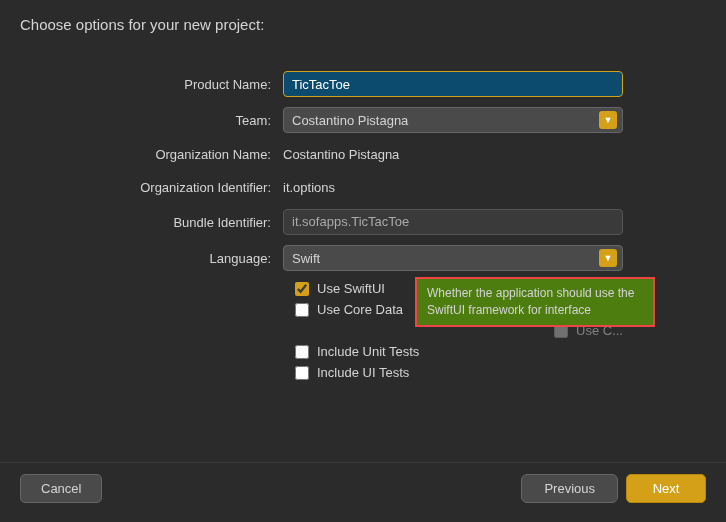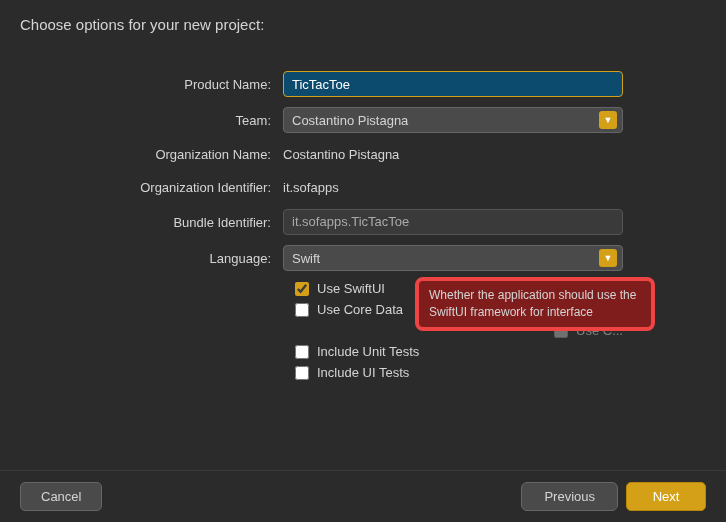--- a/index.html
+++ b/index.html
@@ -141,40 +141,40 @@
 
     .checkbox-label {
       font-size: 13px;
       color: #d4d4d4;
     }
 
     .tooltip-box {
       position: absolute;
       left: 120px;
       top: -4px;
-      background-color: #7f1d1d;
-      border: 4px solid #ef4444;
-      border-radius: 8px;
+      background-color: #4d7c0f;
+      border: 2px solid #ef4444;
+      border-radius: 0;
       padding: 6px 10px;
       font-size: 12px;
       color: #d4d4d4;
       width: 240px;
       line-height: 1.4;
       z-index: 10;
       pointer-events: none;
     }
 
     .checkbox-disabled {
       opacity: 0.5;
       justify-content: flex-end;
     }
 
     .footer {
       position: absolute;
-      bottom: 0;
+      bottom: 8px;
       left: 0;
       right: 0;
       height: 52px;
       display: flex;
       align-items: center;
       justify-content: space-between;
       padding: 0 20px;
       background-color: #2b2b2b;
       border-top: 1px solid #3a3a3a;
     }
@@ -243,21 +243,21 @@
       </div>
     </div>
 
     <div class="form-row">
       <label class="form-label">Organization Name:</label>
       <div class="form-text-static">Costantino Pistagna</div>
     </div>
 
     <div class="form-row">
       <label class="form-label">Organization Identifier:</label>
-      <div class="form-text-static">it.sofapps</div>
+      <div class="form-text-static">it.options</div>
     </div>
 
     <div class="form-row">
       <label class="form-label">Bundle Identifier:</label>
       <div class="form-input-static">it.sofapps.TicTacToe</div>
     </div>
 
     <div class="form-row">
       <label class="form-label">Language:</label>
       <div class="dropdown-container">

